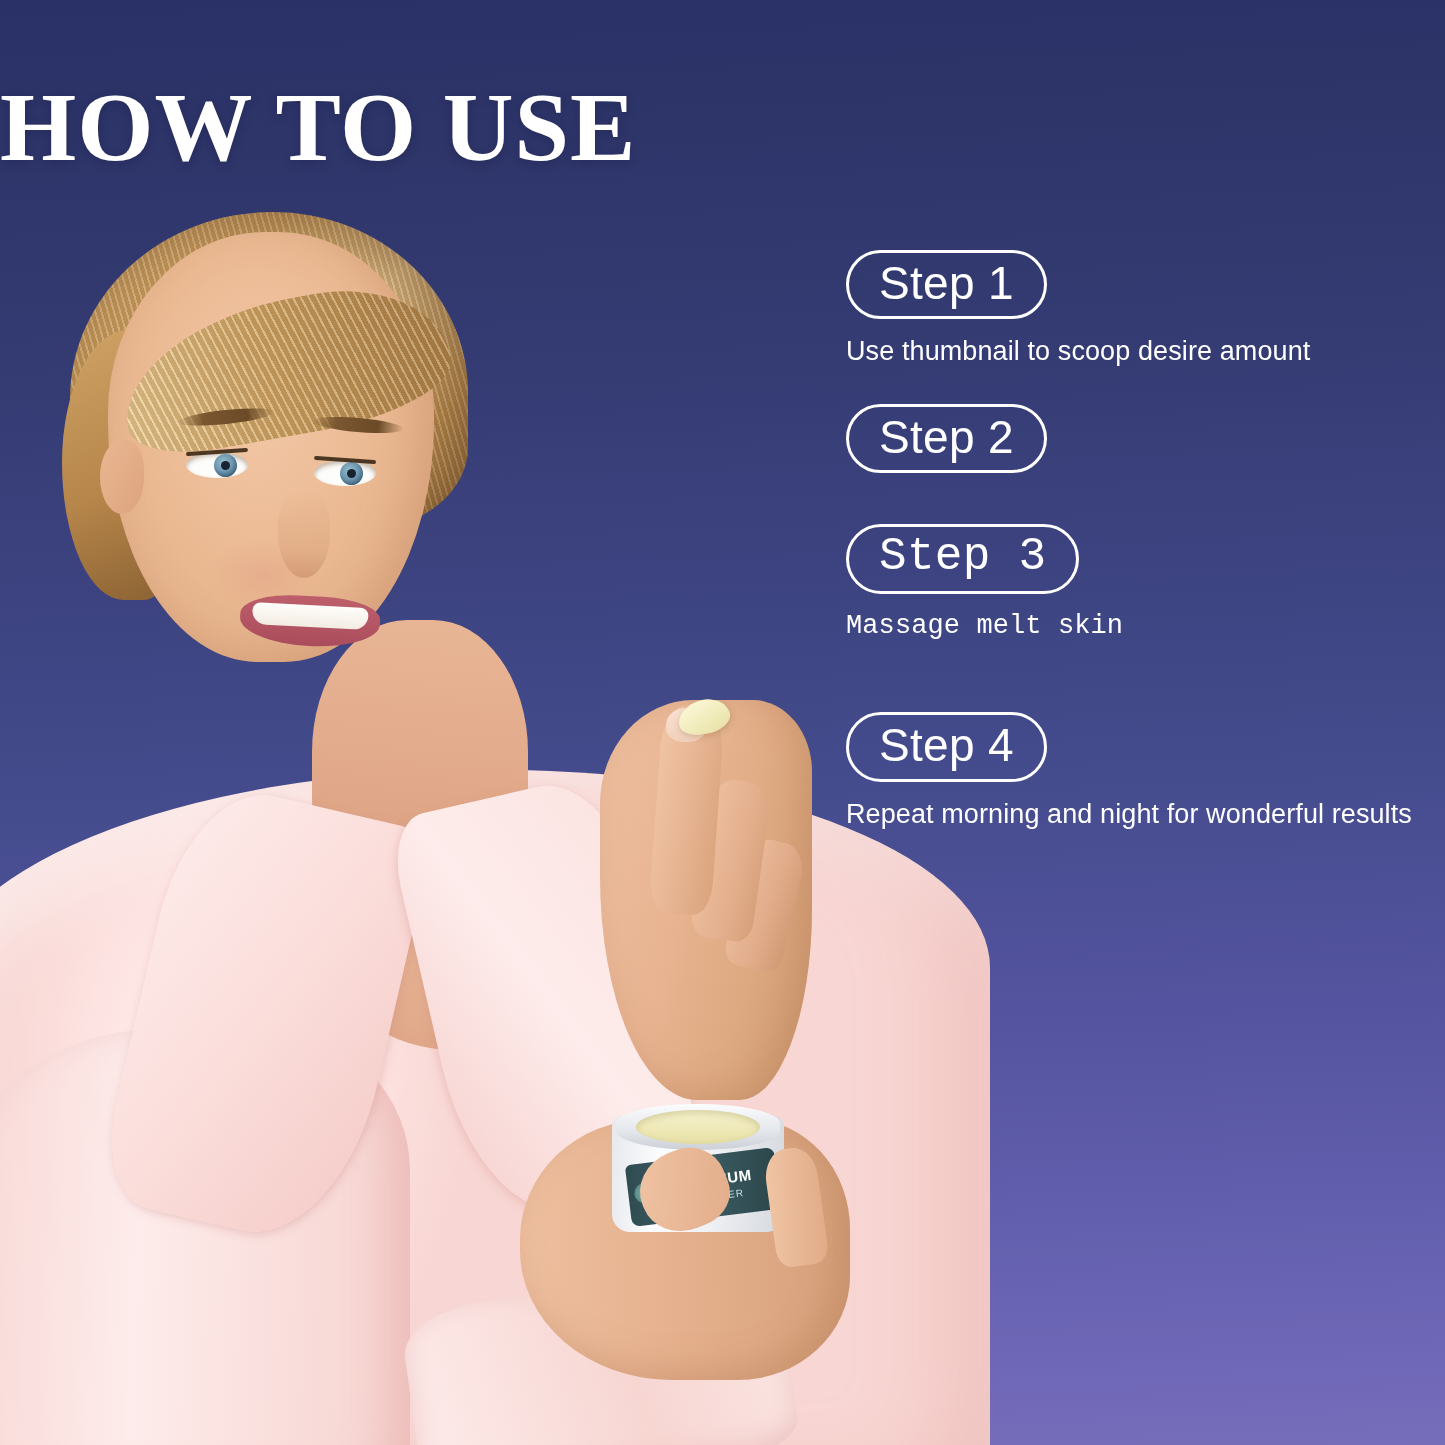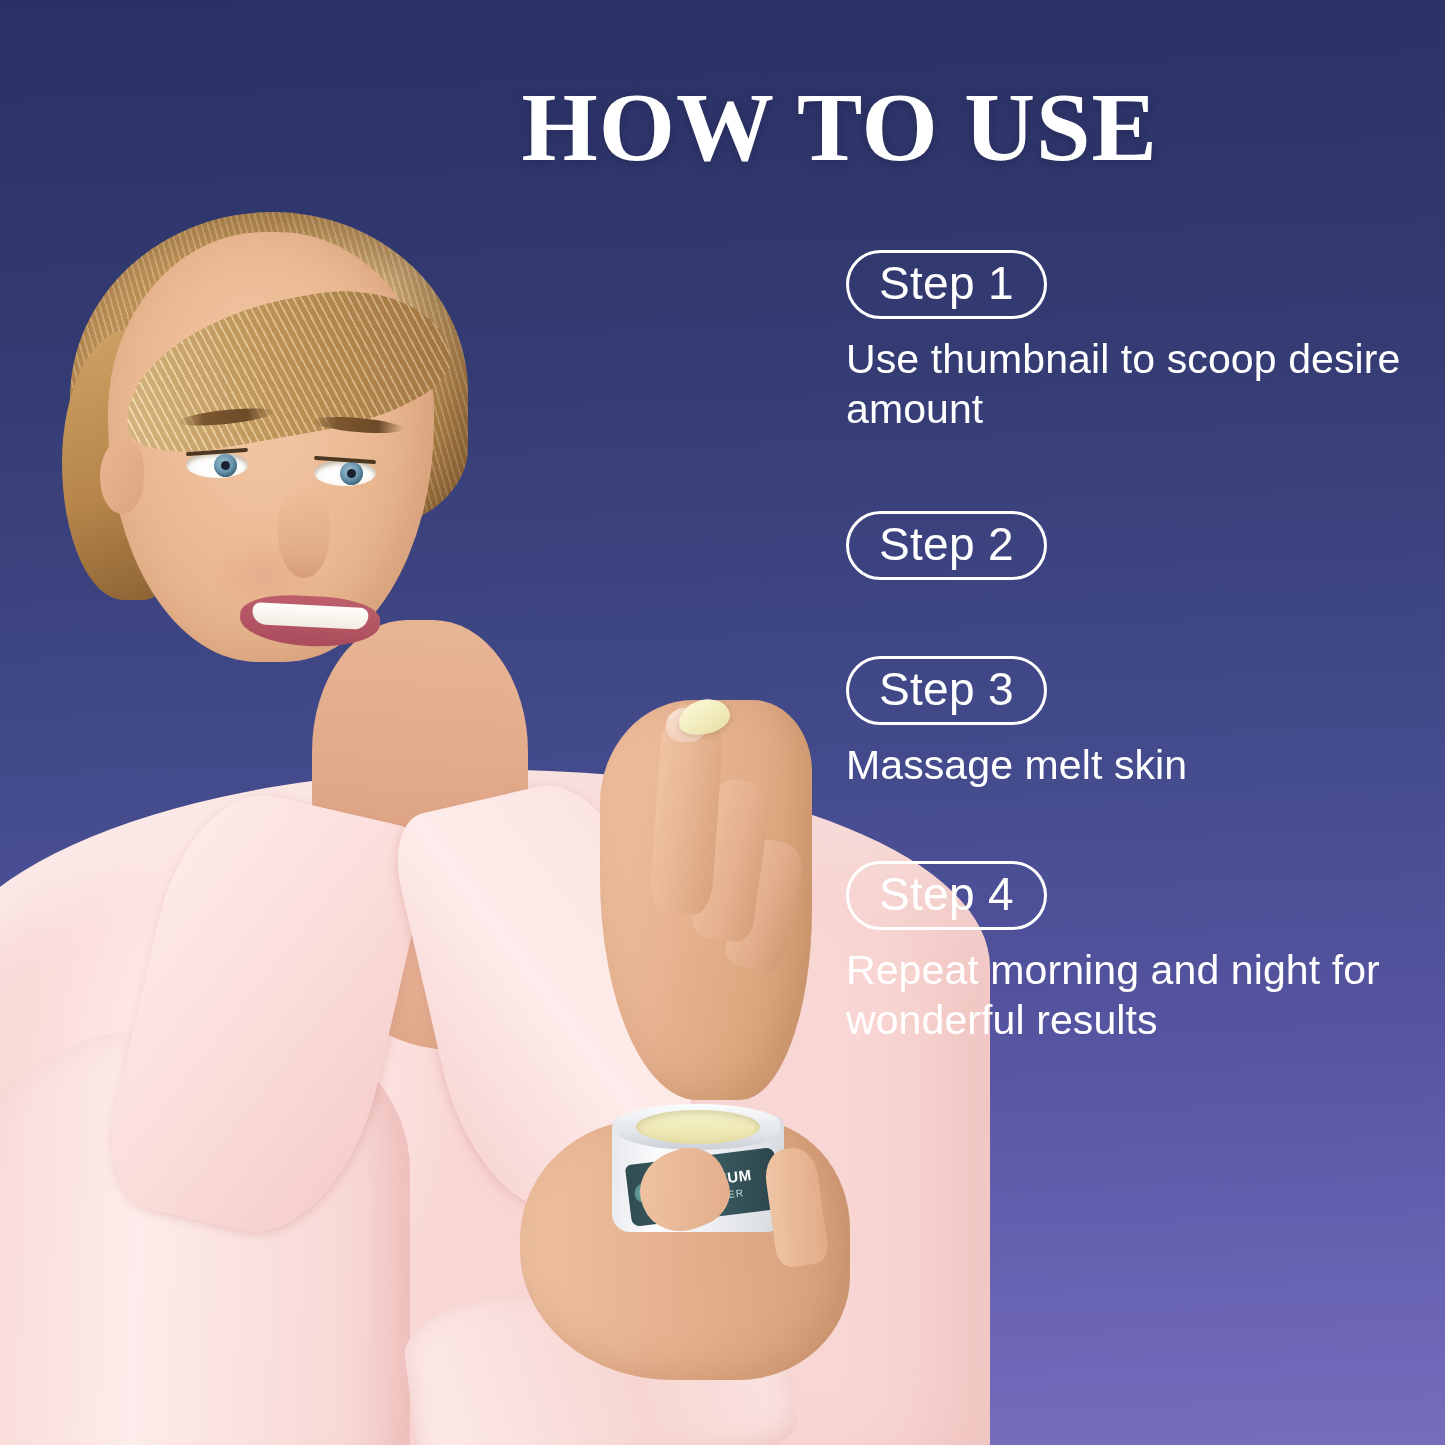--- a/index.html
+++ b/index.html
@@ -277,21 +277,21 @@
   .lbl-mark{
     position:absolute; left:6px; top:20px; width:20px; height:20px;
     border-radius:50%;
     background:radial-gradient(circle,#8fc3bd 0%,#58908c 70%,#3b6a67 100%);
     opacity:.9;
   }
 
   
   .headline{
     position:absolute; left:0; top:78px; width:1158px;
-    text-align:right;
+    text-align:left;
     font-family:"Liberation Serif", "DejaVu Serif", serif;
     font-weight:700;
     font-size:98px;
     line-height:1.0;
     letter-spacing:1px;
     color:#ffffff;
     text-shadow:0 2px 10px rgba(20,22,60,.35);
   }
 
   
@@ -303,29 +303,29 @@
     border-radius:40px;
     padding:6px 30px 9px 30px;
     font-size:46px;
     line-height:1.05;
     color:#ffffff;
     letter-spacing:.3px;
     white-space:nowrap;
   }
   .step-text{
     margin-top:16px;
-    font-size:41px;
+    font-size:27px;
     line-height:1.21;
     color:#ffffff;
     letter-spacing:.1px;
     font-weight:400;
   }
   .step-1{ }
-  .step-2{ margin-top:76px; }
-  .step-3{ margin-top:76px; }
+  .step-2{ margin-top:36px; }
+  .step-3{ margin-top:51px;font-family:Liberation Mono, monospace; }
   .step-4{ margin-top:70px; }
 </style>
 </head>
 <body>
 
 <div class="canvas">
 
   <div class="photo">
 
     <div class="blouse"></div>

